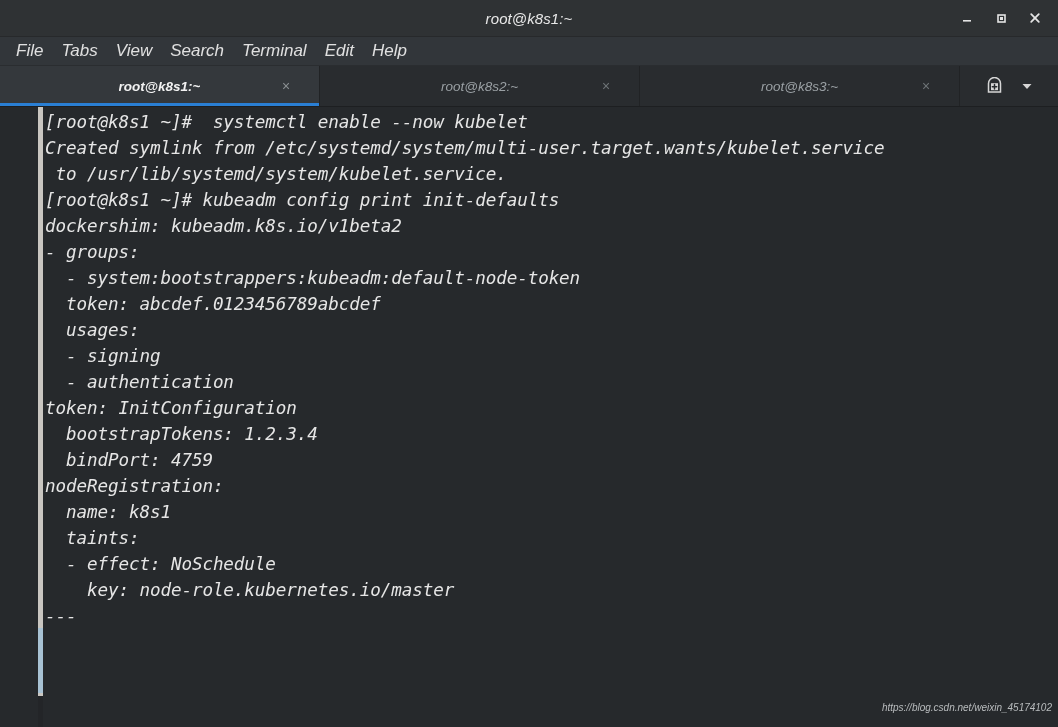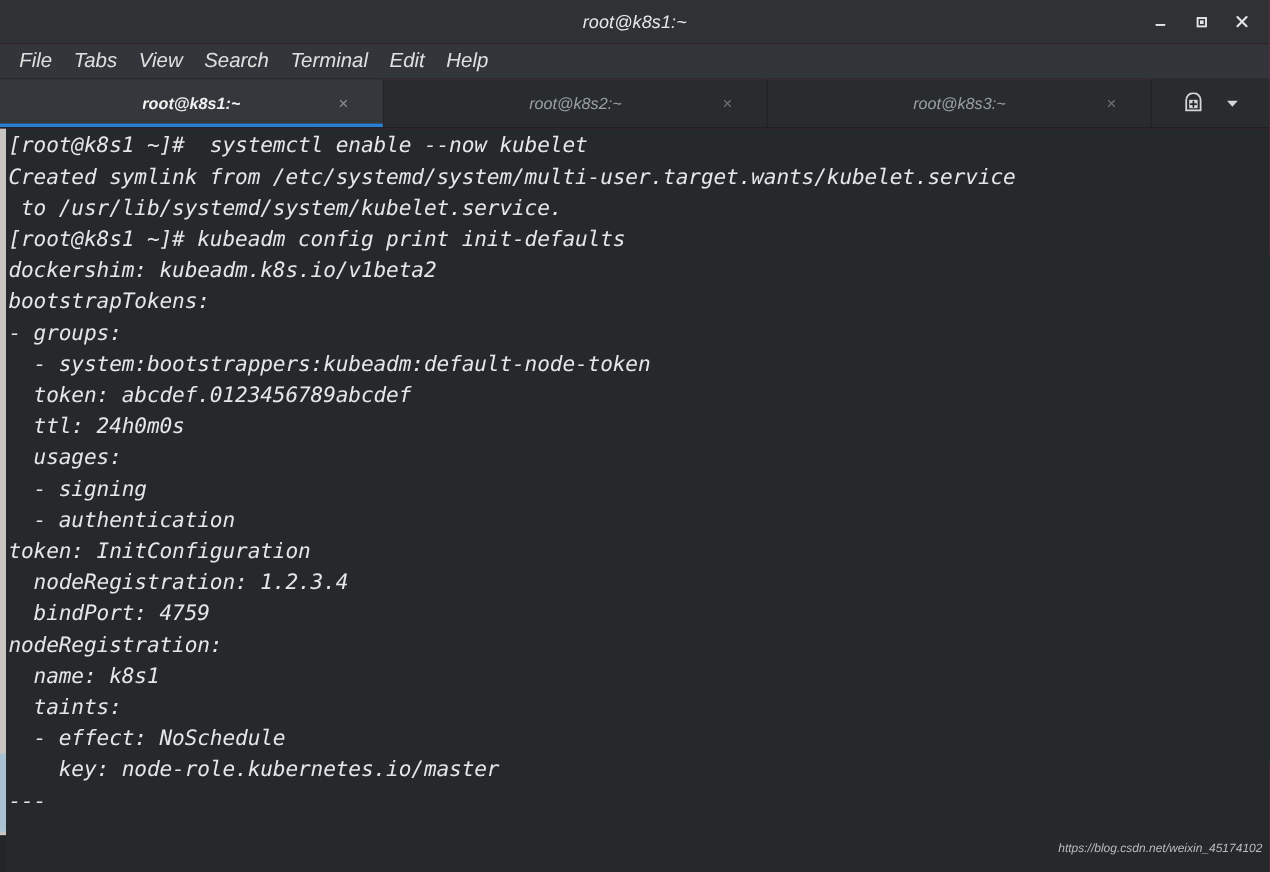--- a/index.html
+++ b/index.html
@@ -152,20 +152,21 @@
     cursor: pointer;
   }
 
   
   .terminal-area {
     position: relative;
     flex: 1 1 auto;
     background: #26292c;
     display: flex;
     overflow: hidden;
+    padding-left: 38px;
   }
   .scrollbar {
     flex: 0 0 5px;
     background: #c9c6c1;
     position: relative;
     cursor: pointer;
   }
   .scroll-thumb {
     position: absolute;
     left: 0;
@@ -293,30 +294,28 @@
       <div class="scroll-thumb"></div>
       <div class="scroll-bottom-cap"></div>
     </div>
 
     <div class="terminal" id="terminal-output">
         <div class="term-line">[root@k8s1 ~]#  systemctl enable --now kubelet</div>
         <div class="term-line">Created symlink from /etc/systemd/system/multi-user.target.wants/kubelet.service</div>
         <div class="term-line"> to /usr/lib/systemd/system/kubelet.service.</div>
         <div class="term-line">[root@k8s1 ~]# kubeadm config print init-defaults</div>
         <div class="term-line">dockershim: kubeadm.k8s.io/v1beta2</div>
-        <div class="term-line">bootstrapTokens:</div>
         <div class="term-line">- groups:</div>
         <div class="term-line">  - system:bootstrappers:kubeadm:default-node-token</div>
         <div class="term-line">  token: abcdef.0123456789abcdef</div>
-        <div class="term-line">  ttl: 24h0m0s</div>
         <div class="term-line">  usages:</div>
         <div class="term-line">  - signing</div>
         <div class="term-line">  - authentication</div>
         <div class="term-line">token: InitConfiguration</div>
-        <div class="term-line">  nodeRegistration: 1.2.3.4</div>
+        <div class="term-line">  bootstrapTokens: 1.2.3.4</div>
         <div class="term-line">  bindPort: 4759</div>
         <div class="term-line">nodeRegistration:</div>
         <div class="term-line">  name: k8s1</div>
         <div class="term-line">  taints:</div>
         <div class="term-line">  - effect: NoSchedule</div>
         <div class="term-line">    key: node-role.kubernetes.io/master</div>
         <div class="term-line">---</div>
       </div>
 
     <div class="watermark">https://blog.csdn.net/weixin_45174102</div>

